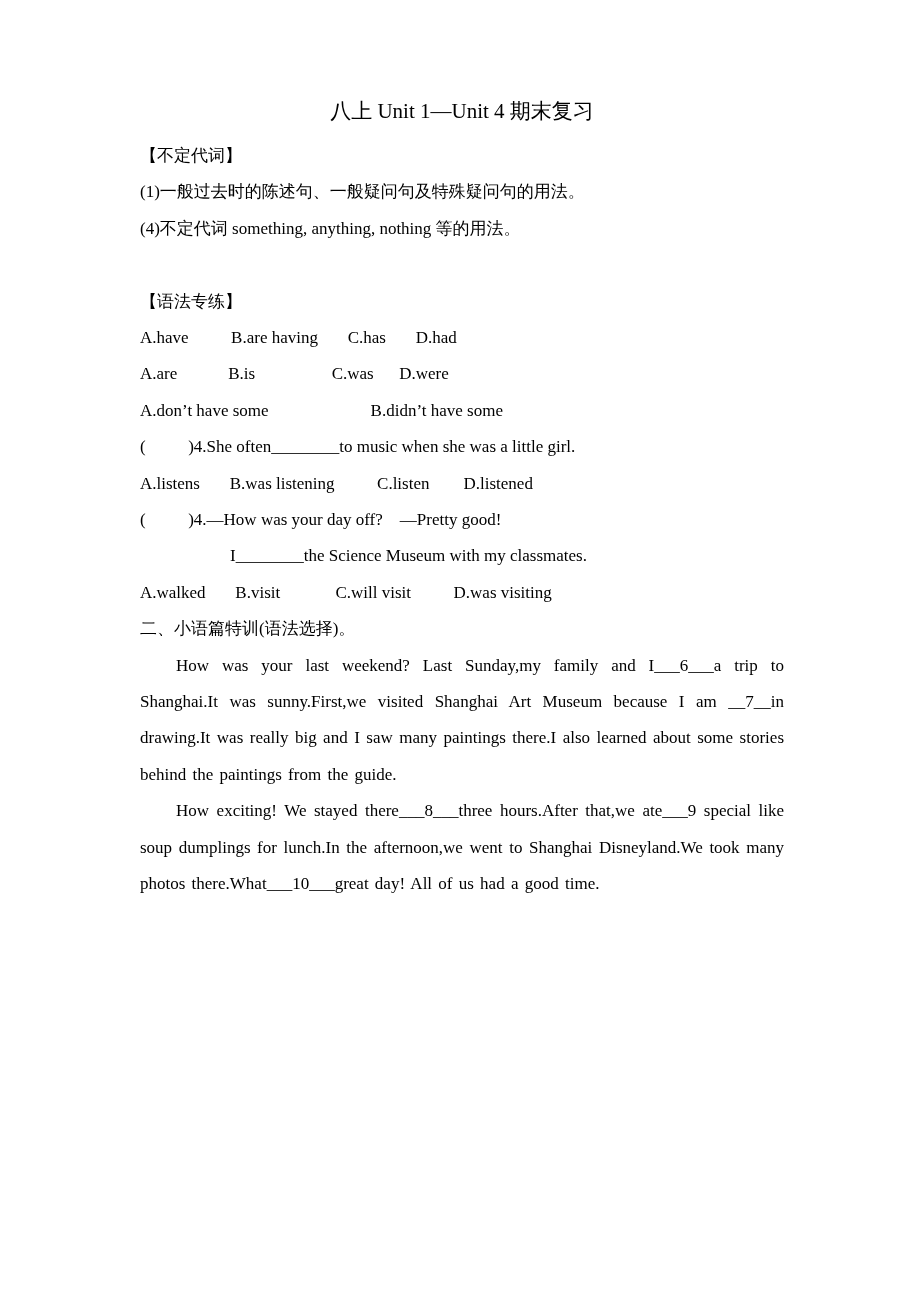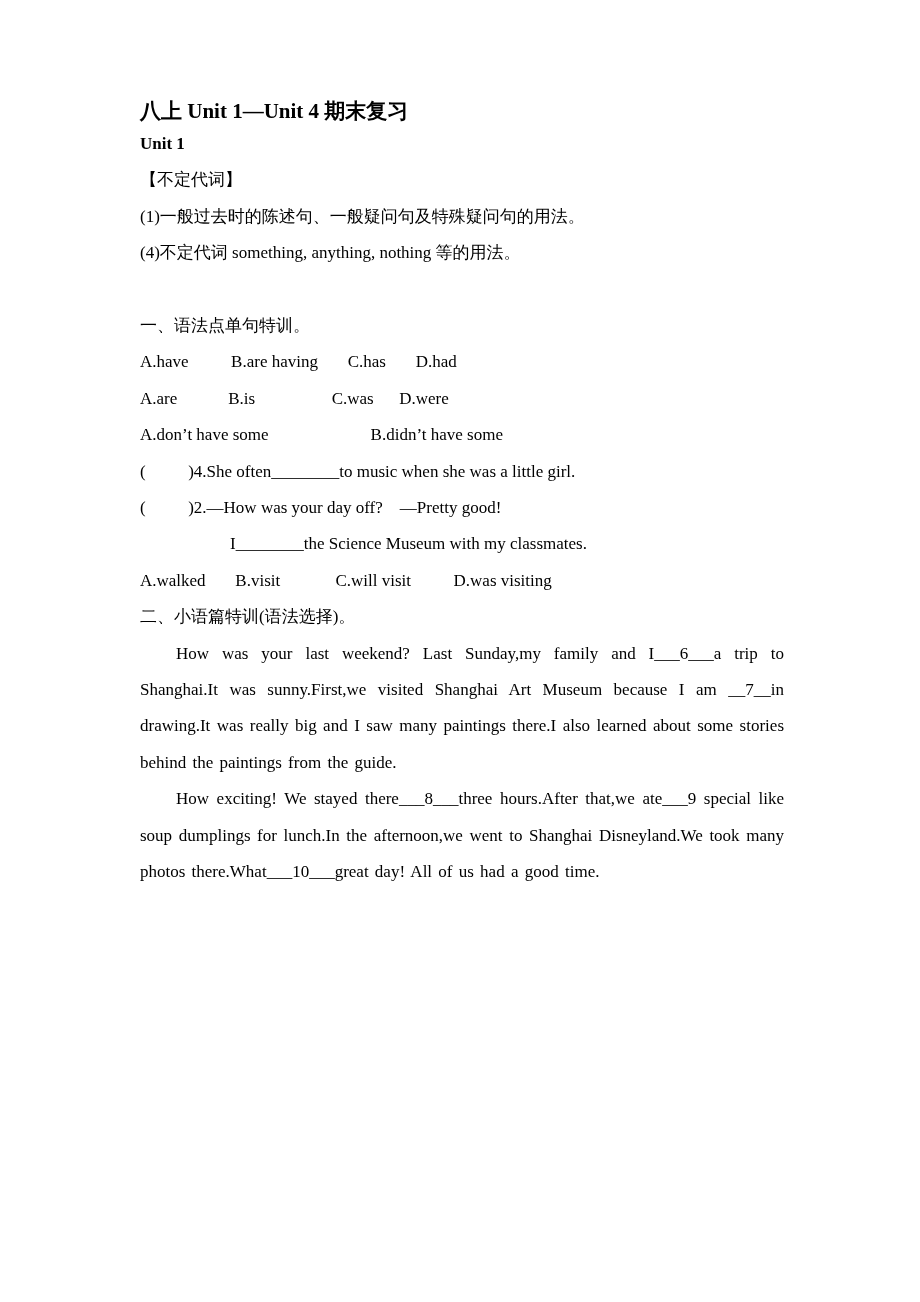--- a/index.html
+++ b/index.html
@@ -11,23 +11,24 @@
     color: #000000;
     font-family: "Liberation Serif", "DejaVu Serif", serif;
     overflow: hidden;
   }
   .page {
     width: 920px;
     height: 1302px;
     padding: 96px 136px 0 140px;
   }
   .title {
-    margin: 0 0 0 0;
+    margin: 0 0 12px 0;
     font-size: 21px;
-    font-weight: bold;
+    font-weight: normal;
+    text-align: center;
     line-height: 30px;
     white-space: pre-wrap;
   }
   .line {
     font-size: 17px;
     line-height: 36.4px;
     white-space: pre-wrap;
     min-height: 36.4px;
   }
   .line.bold { font-weight: bold; }
@@ -39,30 +40,30 @@
     text-indent: 36px;
     word-spacing: 2px;
   }
 </style>
 </head>
 <body>
 
 <div class="page">
   <h1 class="title">八上 Unit 1—Unit 4 期末复习</h1>
   <div id="doc-body">
-      <div class="line bold">Unit 1</div>
       <div class="line normal">【不定代词】</div>
       <div class="line normal">(1)一般过去时的陈述句、一般疑问句及特殊疑问句的用法。</div>
       <div class="line normal">(4)不定代词 something, anything, nothing 等的用法。</div>
       <div class="line blank"></div>
-      <div class="line normal">一、语法点单句特训。</div>
+      <div class="line normal">【语法专练】</div>
       <div class="line normal">A.have          B.are having       C.has       D.had</div>
       <div class="line normal">A.are            B.is                  C.was      D.were</div>
       <div class="line normal">A.don’t have some                        B.didn’t have some</div>
       <div class="line normal">(          )4.She often________to music when she was a little girl.</div>
-      <div class="line normal">(          )2.—How was your day off?    —Pretty good!</div>
+      <div class="line normal">A.listens       B.was listening          C.listen        D.listened</div>
+      <div class="line normal">(          )4.—How was your day off?    —Pretty good!</div>
       <div class="line indent">I________the Science Museum with my classmates.</div>
       <div class="line normal">A.walked       B.visit             C.will visit          D.was visiting</div>
       <div class="line normal">二、小语篇特训(语法选择)。</div>
       <div class="line para">How was your last weekend? Last Sunday,my family and I___6___a trip to Shanghai.It was sunny.First,we visited Shanghai Art Museum because I am __7__in drawing.It was really big and I saw many paintings there.I also learned about some stories behind the paintings from the guide.</div>
       <div class="line para">How exciting! We stayed there___8___three hours.After that,we ate___9 special like soup dumplings for lunch.In the afternoon,we went to Shanghai Disneyland.We took many photos there.What___10___great day! All of us had a good time.</div>
     </div>
 </div>
 
 </body></html>

